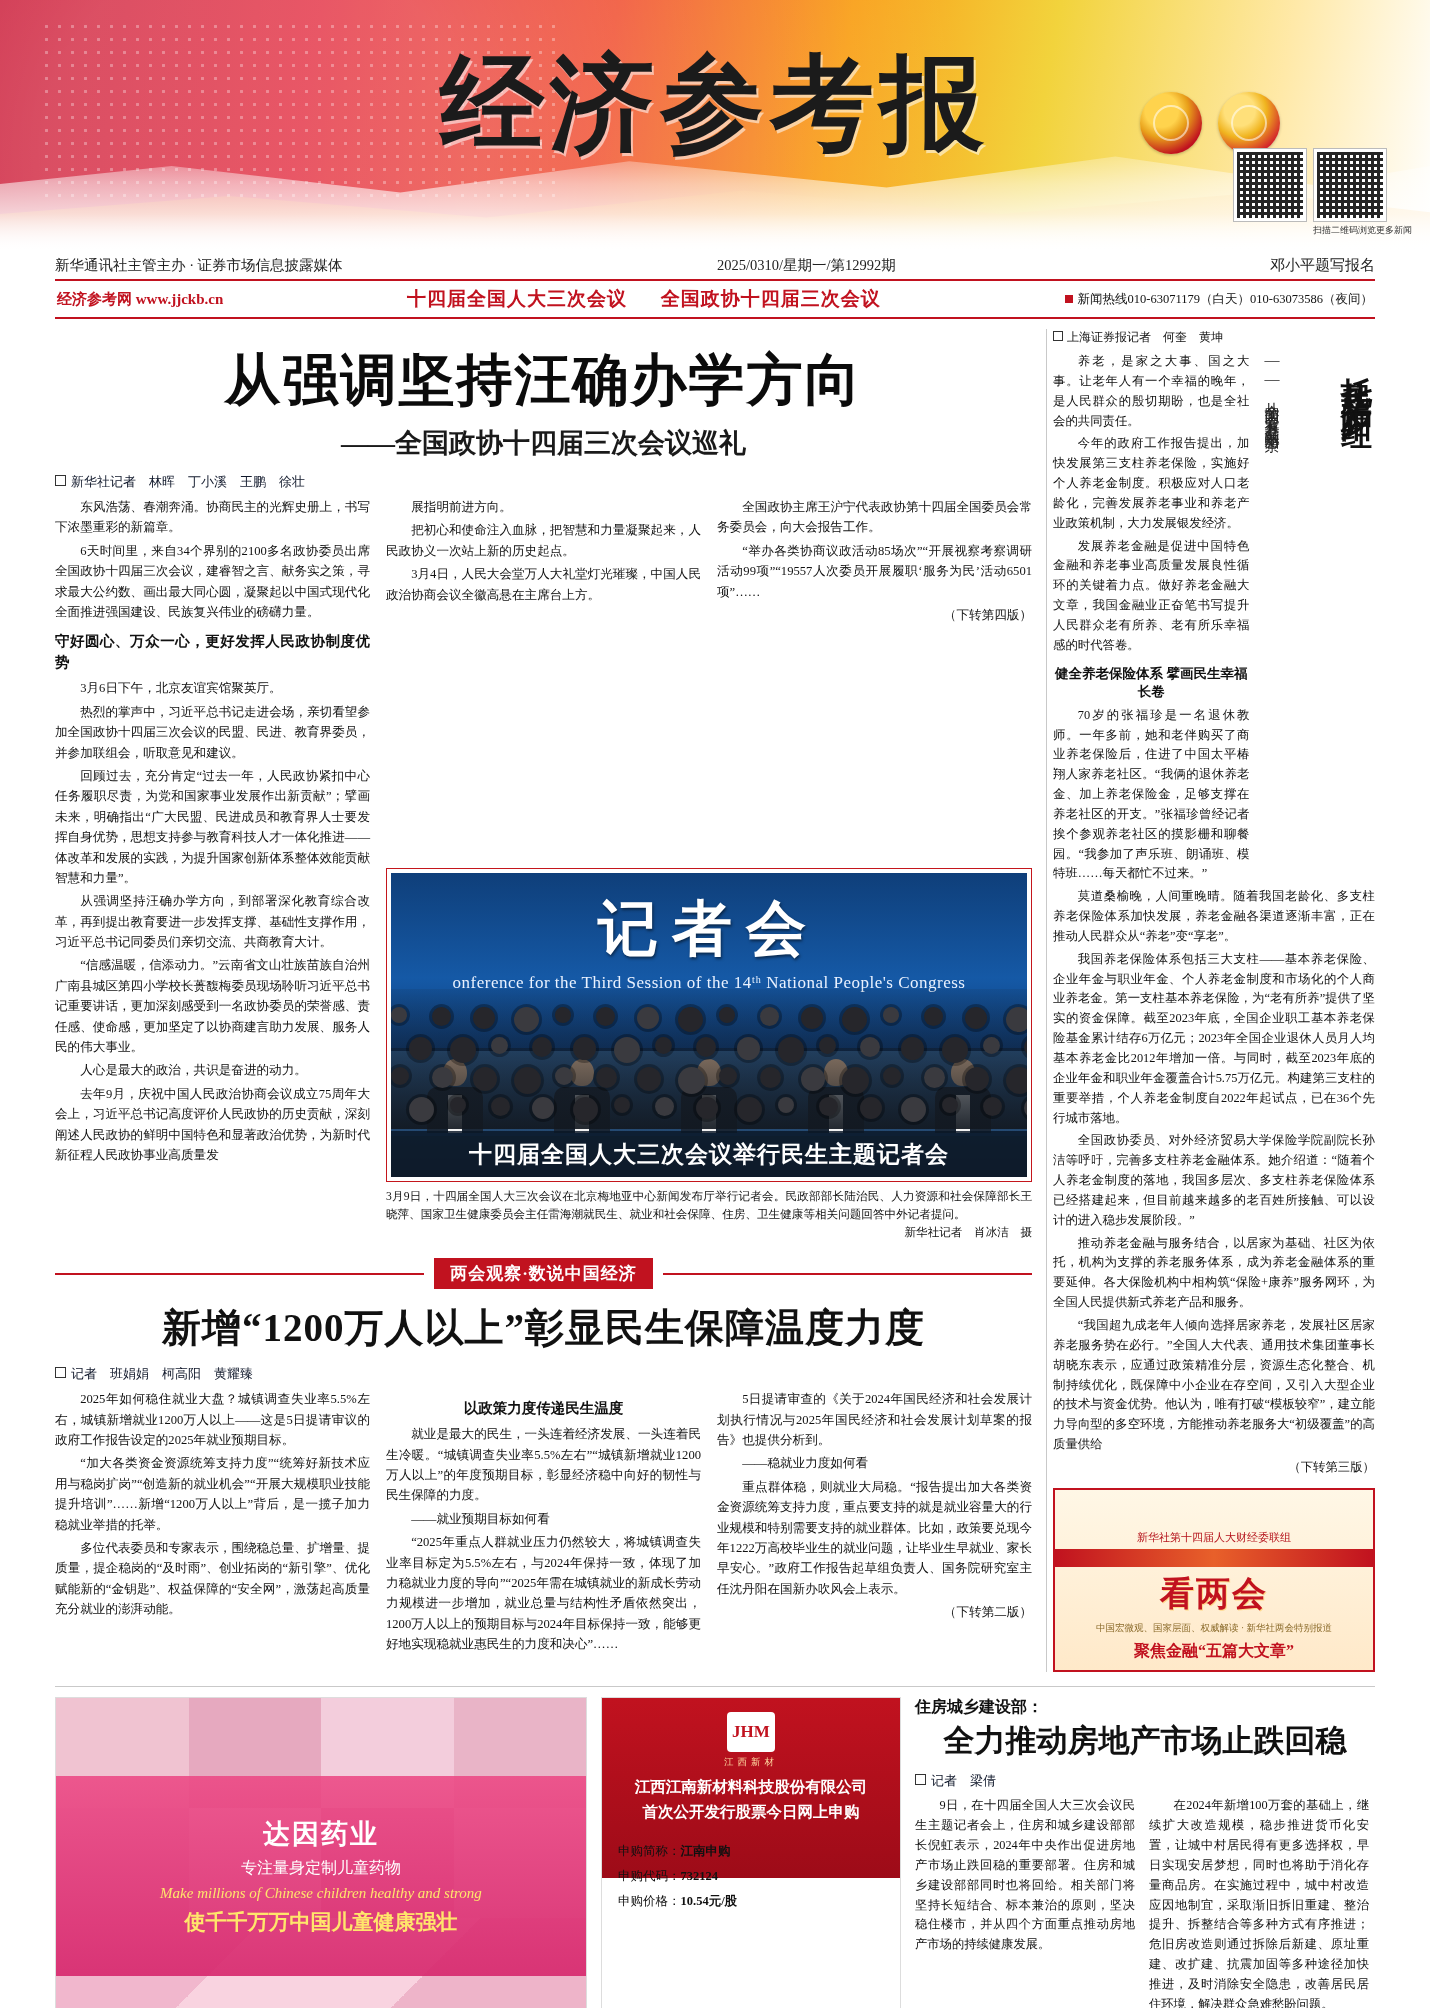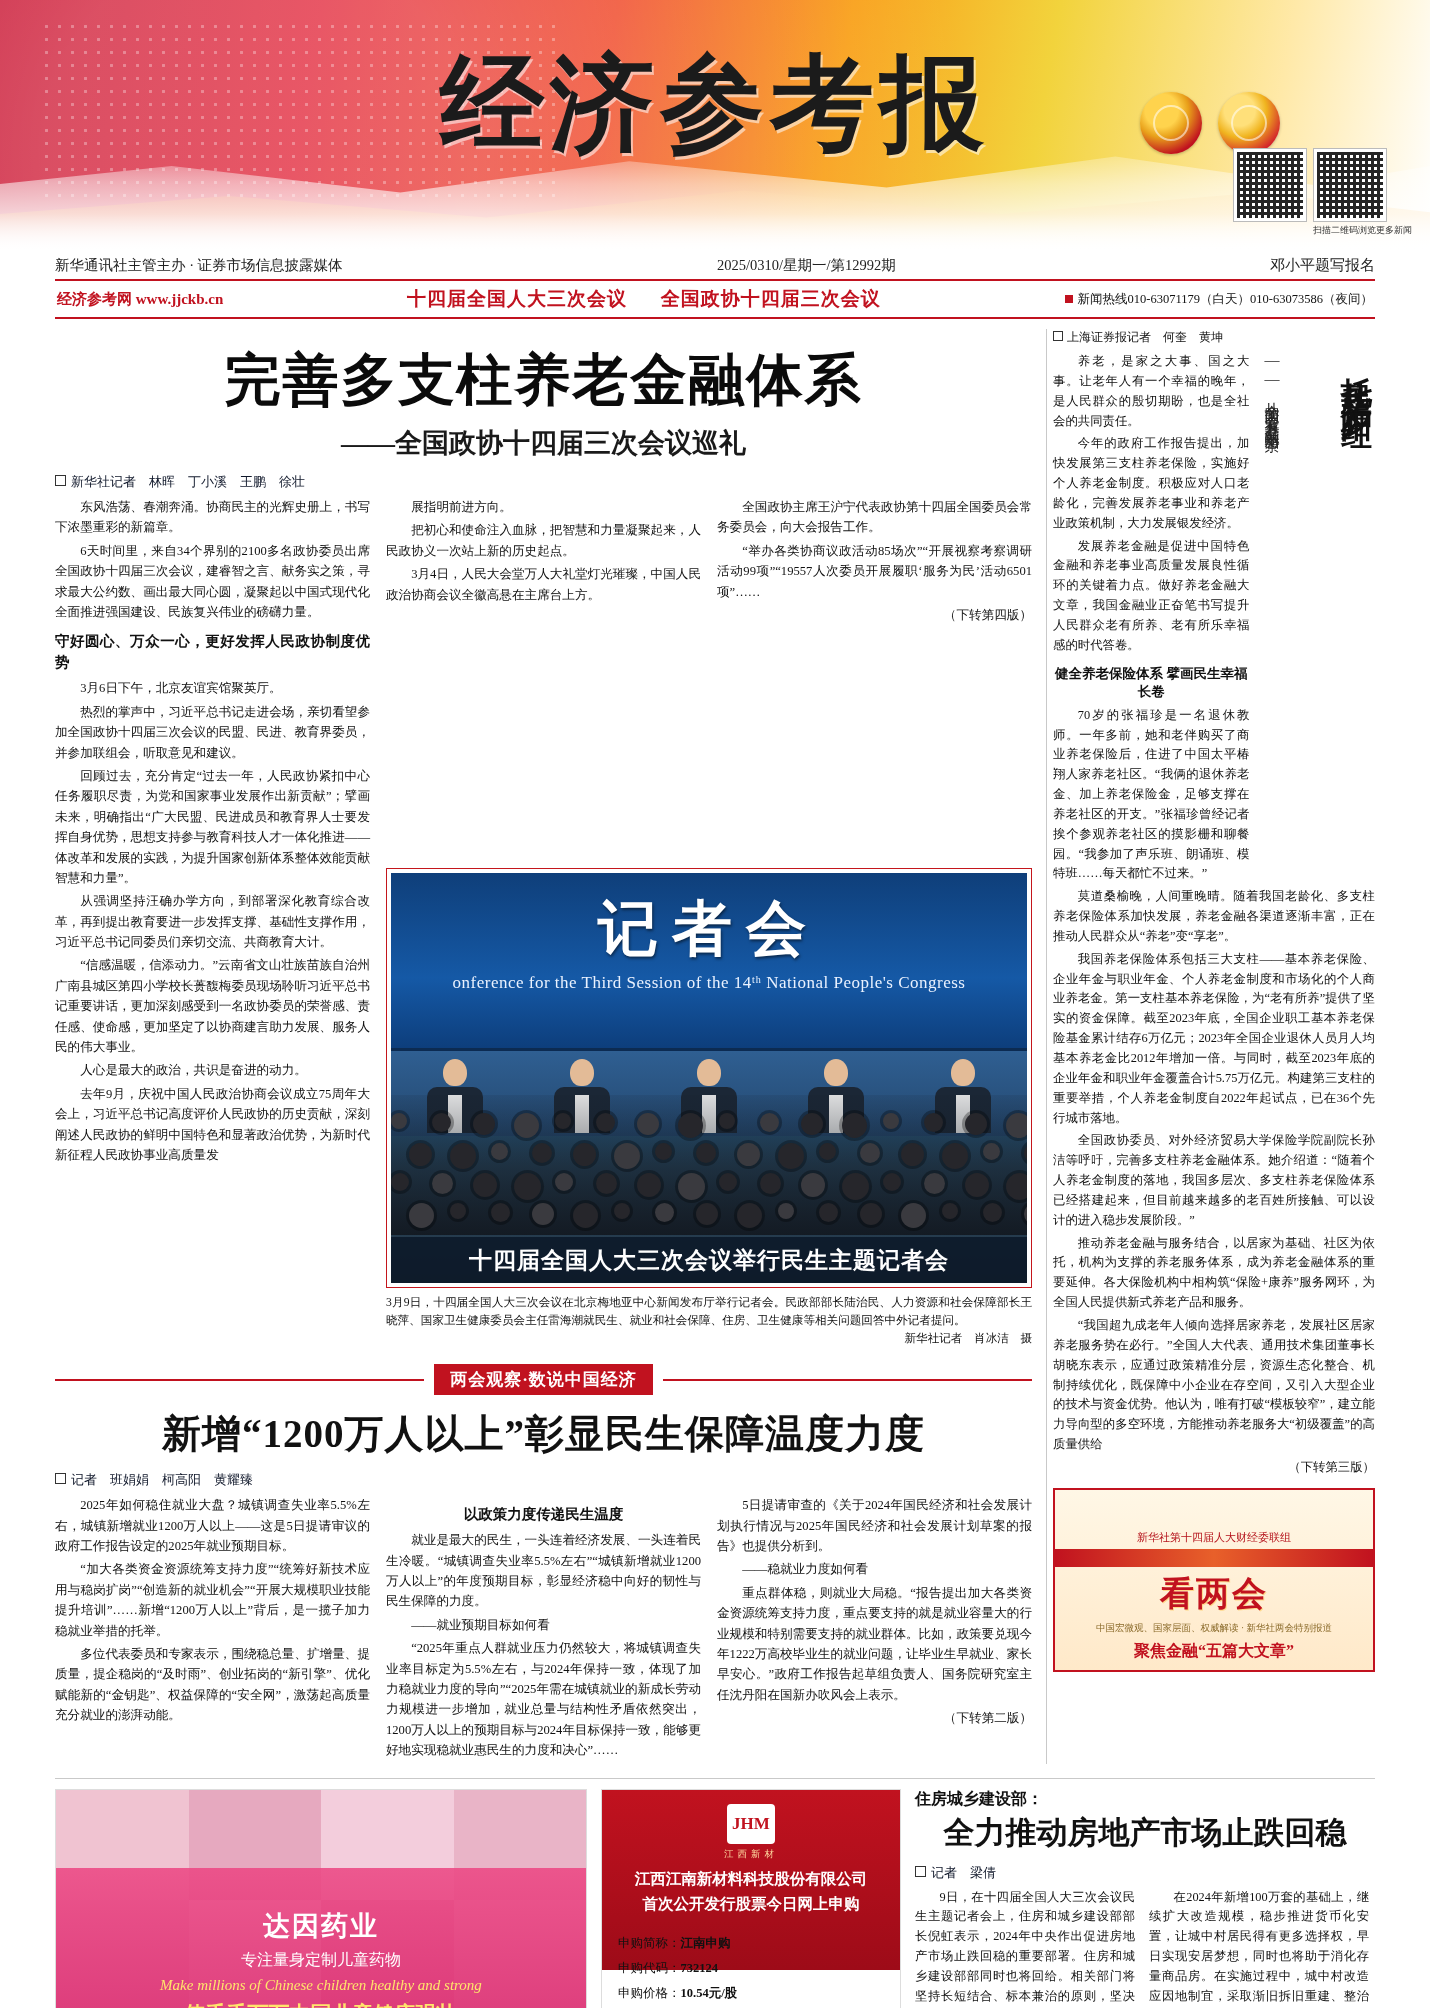--- a/index.html
+++ b/index.html
@@ -106,21 +106,21 @@
   .byline .box{display:inline-block;width:9px;height:9px;border:1px solid #333;margin-right:5px;}
 
   .cols3{display:flex;gap:16px;}
   .c{width:315px;}
   .c p{font-size:12.6px;line-height:1.62;text-align:justify;margin:0 0 3px 0;text-indent:2em;}
   .c h4{font-size:14.5px;font-weight:700;margin:9px 0 5px 0;text-align:justify;line-height:1.45;}
 
   
   .photo-wrap{border:1px solid #c4161c;padding:4px;background:#fff;}
   .photo{
-    position:relative;width:100%;height:410px;overflow:hidden;
+    position:relative;width:100%;height:304px;overflow:hidden;
     background:linear-gradient(180deg,#123a6b 0%,#1d4f86 30%,#24608f 52%,#2a4a63 72%,#22313f 100%);
   }
   .ph-banner{
     position:absolute;left:0;right:0;top:0;height:175px;
     background:linear-gradient(180deg,#0f3f7a 0%,#1559a6 60%,#0d3e7c 100%);
   }
   .ph-jzh{
     position:absolute;left:50%;top:16px;transform:translateX(-50%);
     color:#fff;font-size:60px;font-weight:700;letter-spacing:14px;
     text-shadow:1px 2px 3px rgba(0,0,0,.5);white-space:nowrap;
@@ -281,21 +281,21 @@
     <div class="mid">
       <span>十四届全国人大三次会议</span>
       <span>全国政协十四届三次会议</span>
     </div>
     <div class="hot"><span class="sq"></span><span>新闻热线010-63071179（白天）010-63073586（夜间）</span></div>
   </div>
 
   <div class="grid">
 
     <div class="col-left">
-      <div class="headline">完善多支柱养老金融体系</div>
+      <div class="headline">从强调坚持汪确办学方向</div>
       <div class="subhead">——全国政协十四届三次会议巡礼</div>
       <div class="byline"><span class="box"></span><span>新华社记者　林晖　丁小溪　王鹏　徐壮</span></div>
 
       <div class="cols3">
         <div class="c">
           <p>东风浩荡、春潮奔涌。协商民主的光辉史册上，书写下浓墨重彩的新篇章。</p>
           <p>6天时间里，来自34个界别的2100多名政协委员出席全国政协十四届三次会议，建睿智之言、献务实之策，寻求最大公约数、画出最大同心圆，凝聚起以中国式现代化全面推进强国建设、民族复兴伟业的磅礴力量。</p>
           <h4>守好圆心、万众一心，更好发挥人民政协制度优势</h4>
           <p>3月6日下午，北京友谊宾馆聚英厅。</p>
           <p>热烈的掌声中，习近平总书记走进会场，亲切看望参加全国政协十四届三次会议的民盟、民进、教育界委员，并参加联组会，听取意见和建议。</p>

